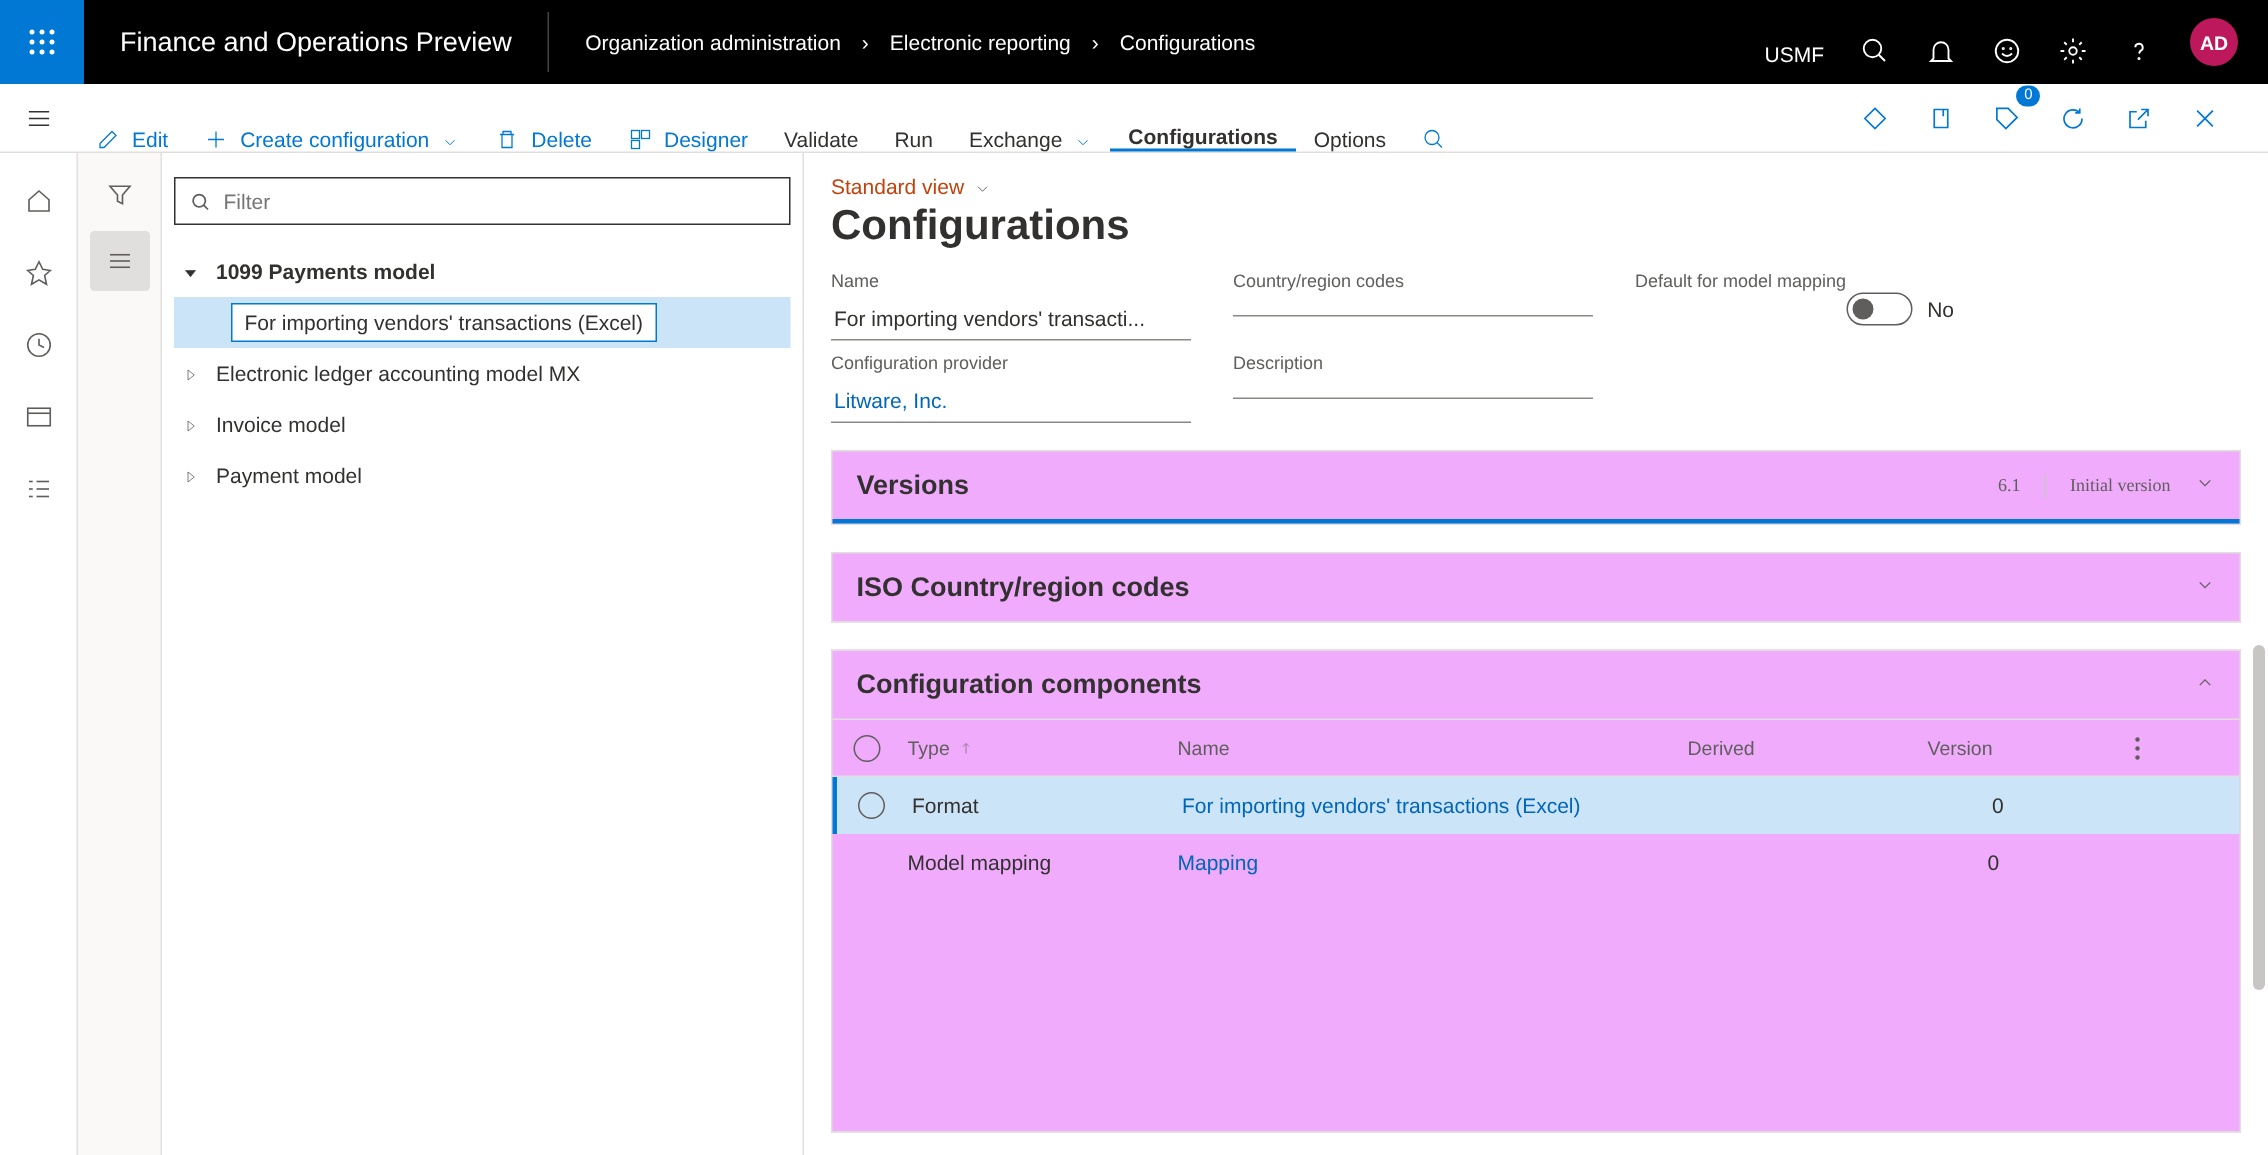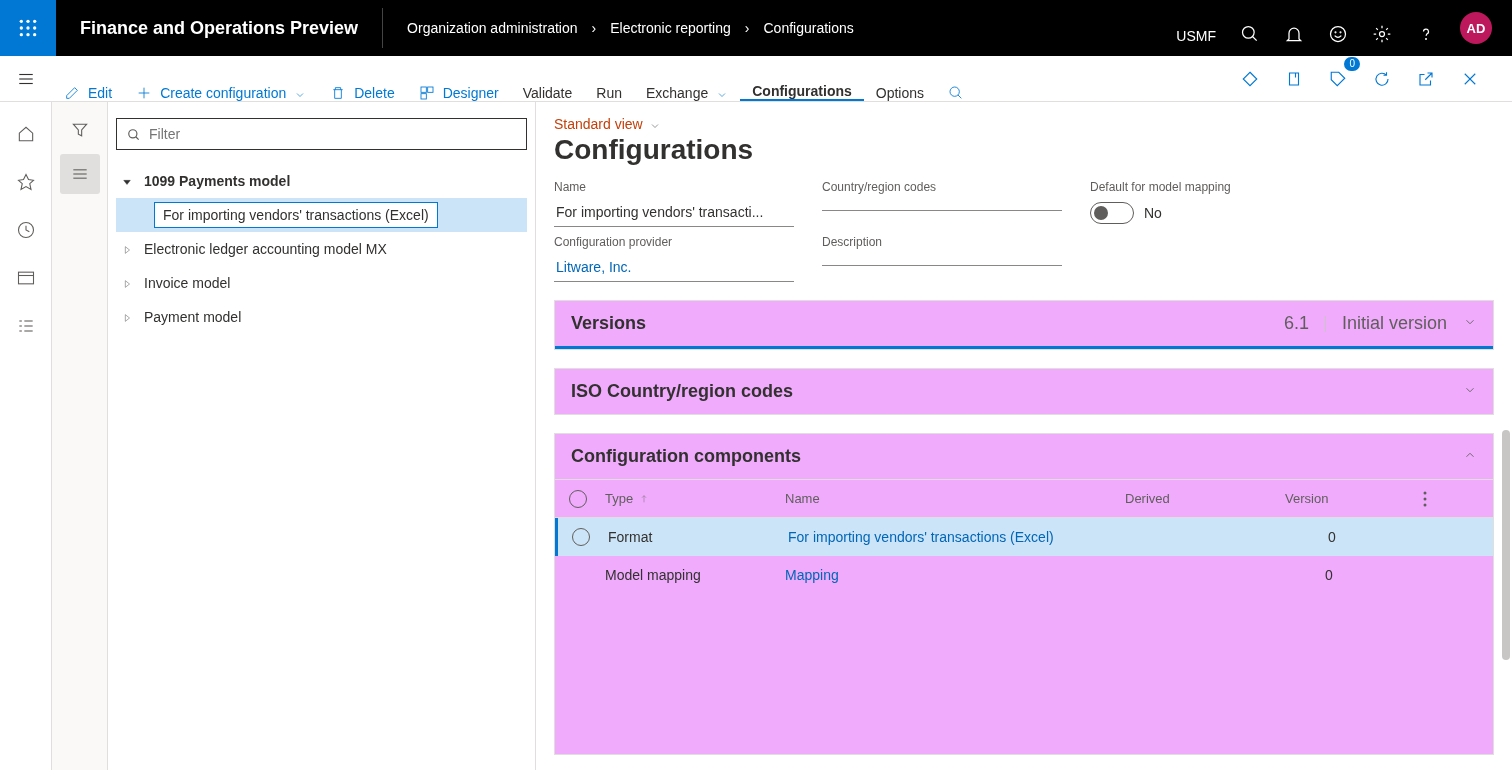--- a/index.html
+++ b/index.html
@@ -21,21 +21,21 @@
   display: flex;
   align-items: center;
   padding: 0 8px 0 0;
 }
 .waffle {
   width: 56px; height: 56px;
   background: #0078d4;
   display: flex; align-items: center; justify-content: center;
 }
 .waffle svg { width: 20px; height: 20px; fill: #fff; }
-.app-title { font-weight: 700; font-size: 18px; padding: 0 24px; border-right: 1px solid #444; height: 40px; display:flex; align-items:center; }
+.app-title { font-weight: 400; font-size: 18px; padding: 0 24px; border-right: 1px solid #444; height: 40px; display:flex; align-items:center; }
 .breadcrumb { display: flex; align-items: center; gap: 14px; padding-left: 24px; font-size: 14px; }
 .breadcrumb span { color: #fff; }
 .chev { color: #bbb; }
 .spacer { flex: 1; }
 .hdr-right { display: flex; align-items: flex-end; gap: 24px; padding-right: 12px; }
 .hdr-icon { width: 20px; height: 20px; display:flex; align-items:center; justify-content:center; }
 .hdr-icon svg { stroke: #fff; fill: none; stroke-width: 1.5; }
 .avatar { width: 32px; height: 32px; border-radius: 50%; background: #be185d; color:#fff; display:flex;align-items:center;justify-content:center; font-size:13px; font-weight:600;}
 
 
@@ -118,39 +118,39 @@
   position:relative;
 }
 .view-switch { color:#c2410c; font-size:14px; display:flex;align-items:flex-end;gap:6px; }
 .page-title { font-size:28px; font-weight:600; margin-top:2px; margin-bottom:14px; }
 
 .form-row { display:flex; gap:28px; margin-bottom:8px; flex-wrap:wrap;}
 .field { display:flex; flex-direction:column; width:240px; }
 .field-label { font-size:12px; color:#605e5c; margin-bottom:4px; }
 .field-value { border-bottom:1px solid #8a8886; padding:6px 2px; font-size:14px; overflow:hidden; text-overflow:ellipsis; white-space:nowrap; }
 .field-value.link { color:#0066b8; }
-.toggle-field { display:flex;flex-direction:column; }
+.toggle-field { display:flex;flex-direction:row; }
 .toggle-row { display:flex;align-items:center;gap:10px; margin-top:4px;}
 .toggle {
   width:44px;height:22px;border:1px solid #605e5c;border-radius:11px;position:relative;background:#fff;
 }
 .toggle .knob { width:14px;height:14px;background:#605e5c;border-radius:50%;position:absolute;top:3px;left:3px; }
 
 .fasttab {
   border:1px solid #e1dfdd;
   margin-top:18px;
   background:#f0abfc;
 }
 .fasttab-head {
   display:flex;align-items:center;justify-content:space-between;
   padding:12px 16px;
   cursor:pointer;
 }
 .fasttab-title { font-size:18px; font-weight:600; }
-.fasttab-right { display:flex;align-items:center;gap:16px; font-size:18px; color:#605e5c;}
+.fasttab-right { display:flex;align-items:center;gap:16px; font-size:12px; color:#605e5c;font-family:Liberation Serif, serif;}
 .ft-chev svg { stroke:#605e5c; fill:none; stroke-width:1.5; }
 .versions-head { border-bottom:3px solid #0078d4; }
 
 .components-table {
   border-top:1px solid #e1dfdd;
 }
 .components-table .thead, .components-table .trow {
   display:grid;
   grid-template-columns: 50px 180px 340px 160px 120px 40px;
   align-items:center;

